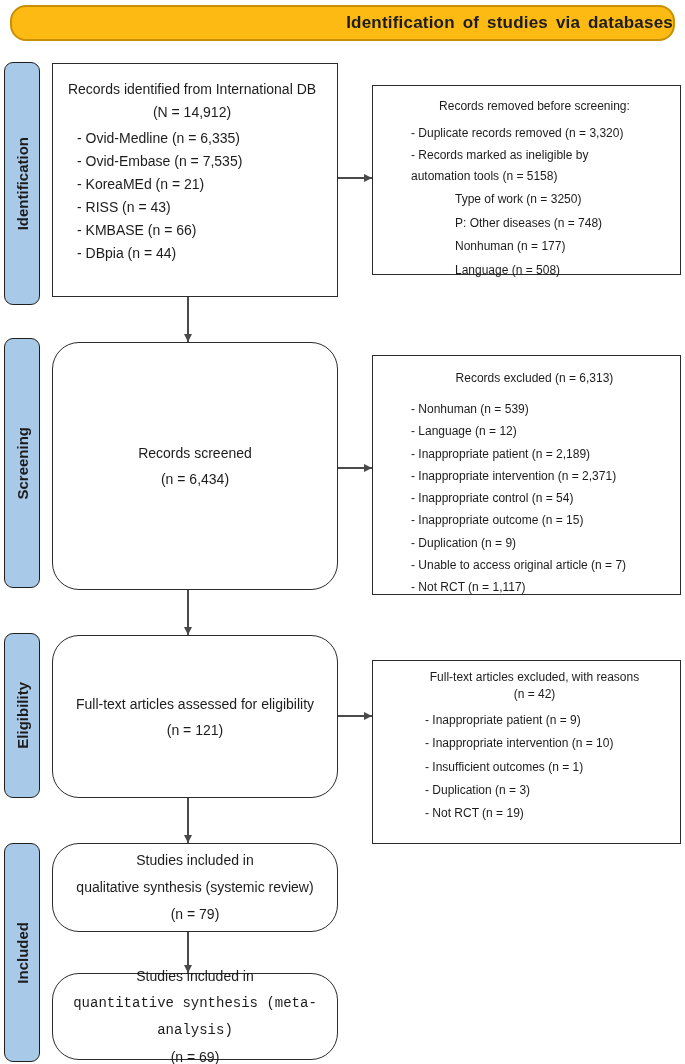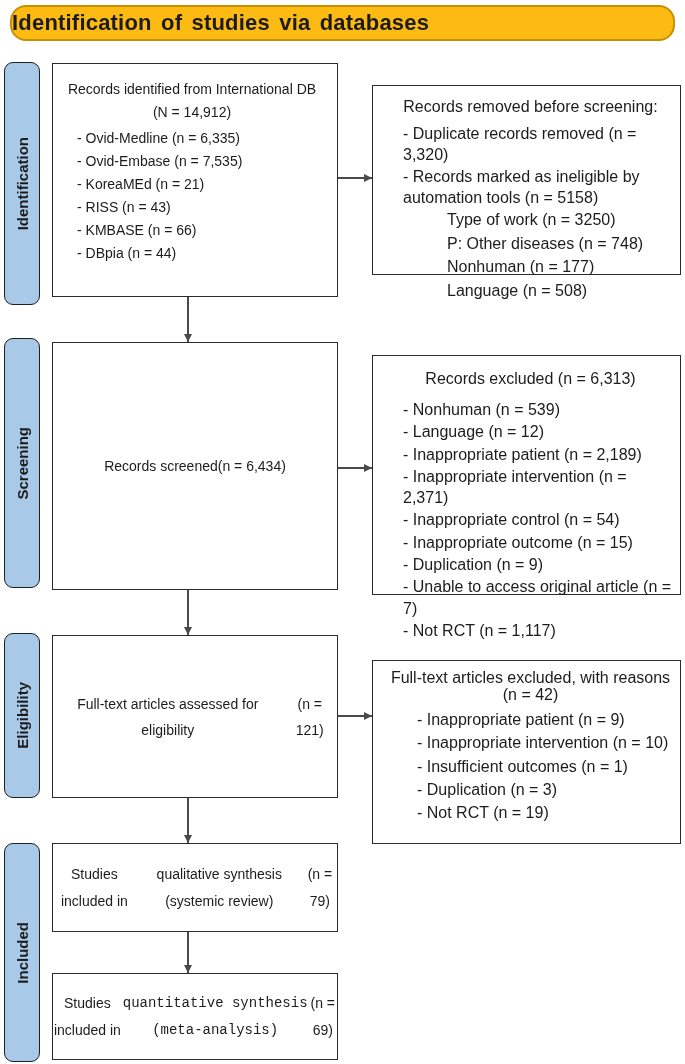--- a/index.html
+++ b/index.html
@@ -12,48 +12,48 @@
     --text:#1C1C1C;
   }
   html,body{margin:0;padding:0;background:#fff;}
   body{font-family:"Liberation Sans", sans-serif;color:var(--text);}
   .canvas{position:relative;width:685px;height:1064px;background:#fff;overflow:hidden;}
 
   .banner{
     position:absolute;left:10px;top:5px;width:665px;height:36px;
     background:var(--banner-fill);border:2px solid var(--banner-border);
     border-radius:16px;box-sizing:border-box;
-    display:flex;align-items:center;justify-content:flex-start;
-    font-weight:bold;font-size:22px;letter-spacing:.2px;word-spacing:3px;
+    display:flex;align-items:center;justify-content:flex-end;
+    font-weight:bold;font-size:17px;letter-spacing:.2px;word-spacing:3px;
   }
 
   .stage{
     position:absolute;left:4px;width:36px;
     background:var(--stage-fill);border:1.5px solid var(--stage-border);
     border-radius:9px;box-sizing:border-box;
     display:flex;align-items:center;justify-content:center;
   }
   .stage span{
     writing-mode:vertical-rl;transform:rotate(180deg);
     font-weight:bold;font-size:15px;white-space:nowrap;
   }
 
   .box{
     position:absolute;background:#fff;
     border:1.5px solid var(--box-border);box-sizing:border-box;
     font-size:14px;line-height:23px;
   }
-  .centered{display:flex;flex-direction:row;align-items:center;justify-content:center;text-align:center;}
+  .centered{display:flex;flex-direction:column;align-items:center;justify-content:center;text-align:center;border-radius:27px;}
   .centered .ln{line-height:26px;}
 
   .box-title{text-align:center;}
   .list{padding-left:18px;margin-top:3px;}
   .li{white-space:pre-line;}
 
-  .side{font-size:16px;line-height:21px;padding:10px 8px 0 16px;}
+  .side{font-size:12px;line-height:21px;padding:10px 8px 0 24px;}
   .side .box-title{margin-bottom:6px;}
   .side .list{padding-left:14px;}
   .side .li{margin-bottom:1px;}
 
   .vline{position:absolute;width:1.5px;background:var(--arrow);}
   .vline.head::after{
     content:"";position:absolute;bottom:0;left:50%;transform:translateX(-50%);
     border-left:4.5px solid transparent;border-right:4.5px solid transparent;
     border-top:8px solid var(--arrow);
   }

